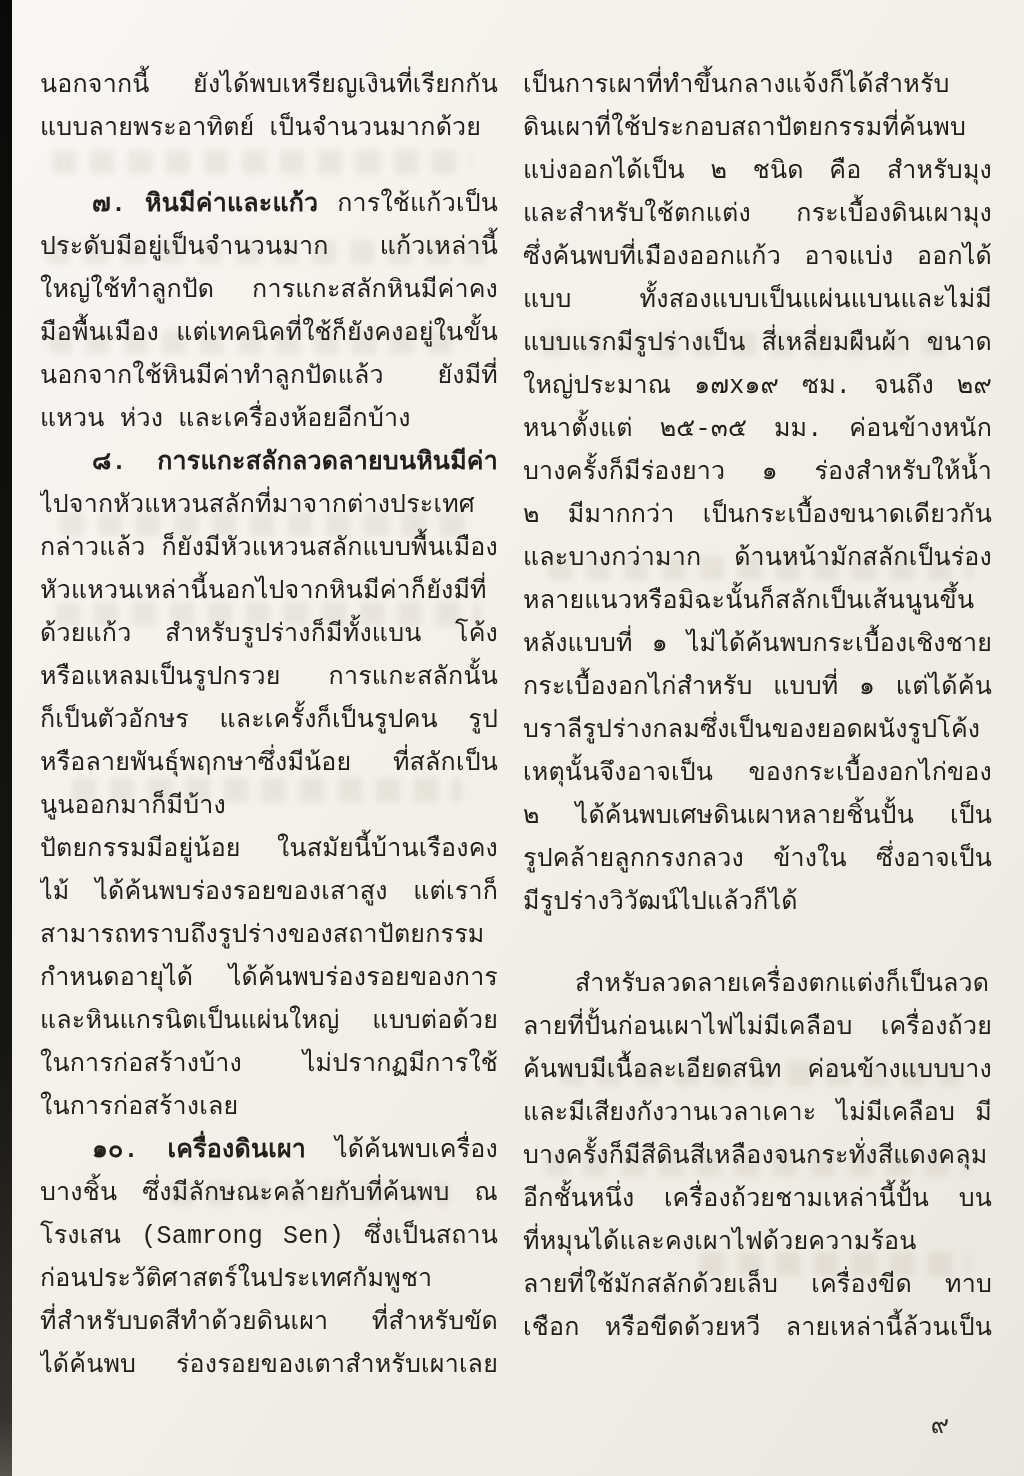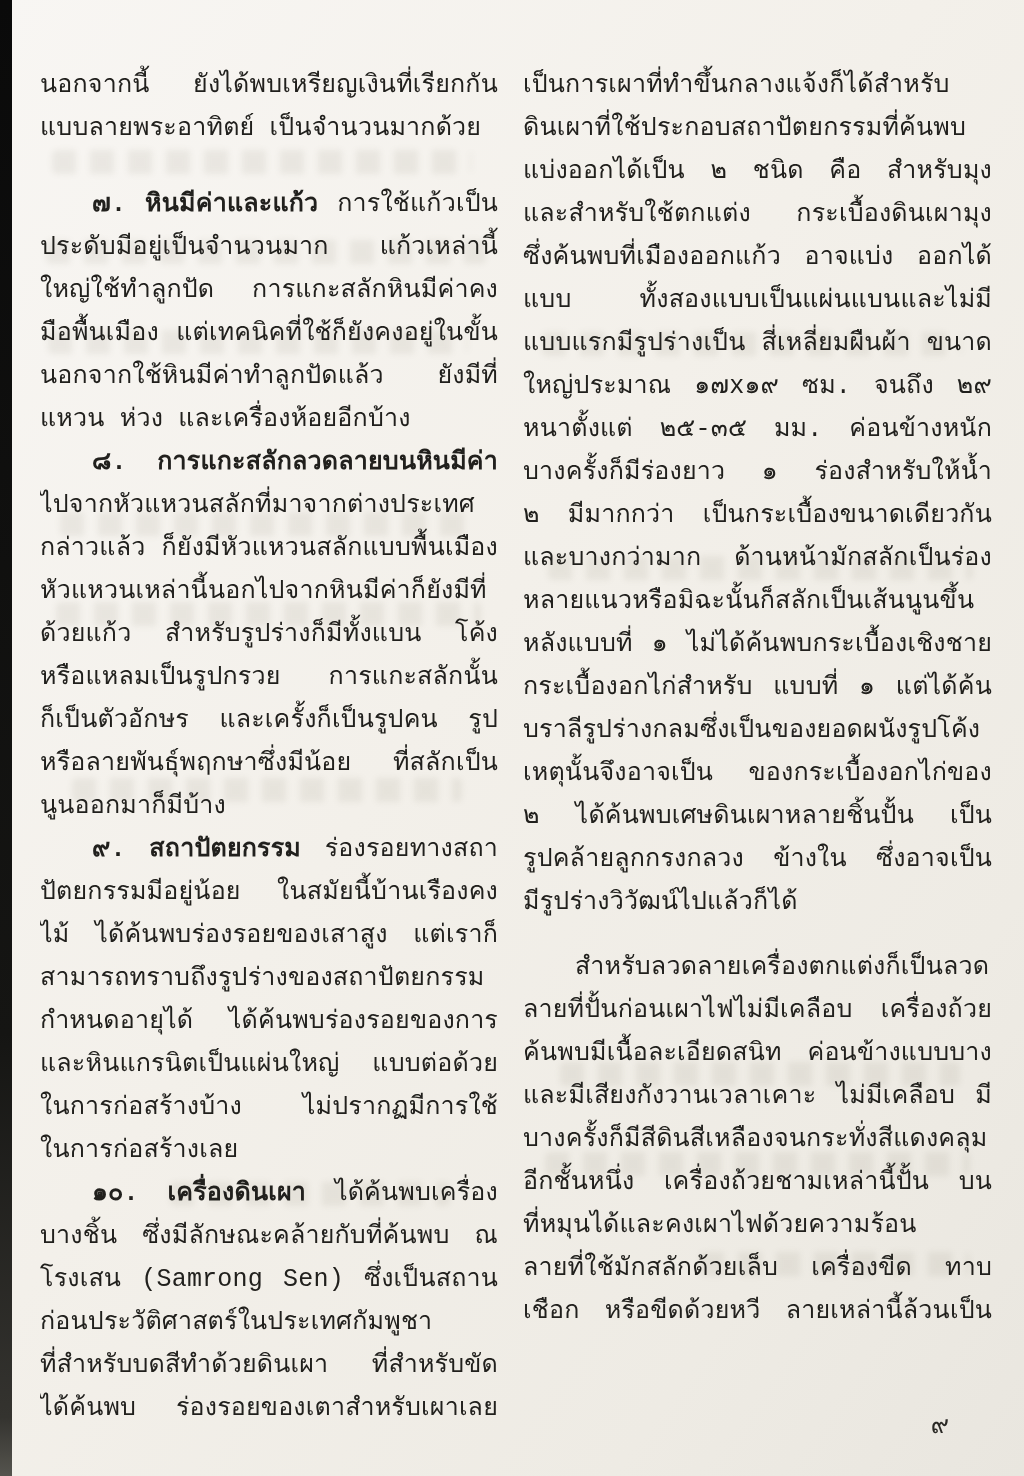--- a/index.html
+++ b/index.html
@@ -19,21 +19,21 @@
   .line{
     font-size:25px;line-height:43px;height:43px;overflow:hidden;
     text-align:justify;text-align-last:justify;
     letter-spacing:.2px;
   }
   .line.noend{text-align-last:left;}
   .line.indent{text-indent:52px;}
   .b{font-weight:700;}
   .block{margin:0;}
   .block.gap-l{margin-top:33px;}
-  .block.gap-r{margin-top:22px;}
+  .block.gap-r{margin-top:39px;}
   .page-num{
     position:absolute;left:905px;top:1404px;width:70px;
     font-size:25px;text-align:center;color:#2a2925;
   }
   
   .smudge{
     position:absolute;height:24px;border-radius:5px;
     opacity:.10;filter:blur(3px);
     background:repeating-linear-gradient(90deg,#7d7864 0 24px,rgba(0,0,0,0) 24px 38px);
   }
@@ -74,21 +74,20 @@
       <div class="line"><span>ไปจากหัวแหวนสลักที่มาจากต่างประเทศดัง</span></div>
       <div class="line"><span>กล่าวแล้ว ก็ยังมีหัวแหวนสลักแบบพื้นเมืองอีก</span></div>
       <div class="line"><span>หัวแหวนเหล่านี้นอกไปจากหินมีค่าก็ยังมีที่หล่อ</span></div>
       <div class="line"><span>ด้วยแก้ว สำหรับรูปร่างก็มีทั้งแบน โค้งออก</span></div>
       <div class="line"><span>หรือแหลมเป็นรูปกรวย การแกะสลักนั้นบางครั้ง</span></div>
       <div class="line"><span>ก็เป็นตัวอักษร และเครั้งก็เป็นรูปคน รูปสัตว์</span></div>
       <div class="line"><span>หรือลายพันธุ์พฤกษาซึ่งมีน้อย ที่สลักเป็นลาย</span></div>
       <div class="line noend"><span>นูนออกมาก็มีบ้าง</span></div>
     </div>
     <div class="block">
-      <div class="line indent"><span class="b">๙. สถาปัตยกรรม</span><span> ร่องรอยทางสถา</span></div>
       <div class="line"><span>ปัตยกรรมมีอยู่น้อย ในสมัยนี้บ้านเรืองคงปลูกด้วย</span></div>
       <div class="line"><span>ไม้ ได้ค้นพบร่องรอยของเสาสูง แต่เราก็ไม่</span></div>
       <div class="line"><span>สามารถทราบถึงรูปร่างของสถาปัตยกรรมหรือ</span></div>
       <div class="line"><span>กำหนดอายุได้ ได้ค้นพบร่องรอยของการใช้อิฐ</span></div>
       <div class="line"><span>และหินแกรนิตเป็นแผ่นใหญ่ แบบต่อด้วยเดือย</span></div>
       <div class="line"><span>ในการก่อสร้างบ้าง ไม่ปรากฏมีการใช้ลวดบัว</span></div>
       <div class="line noend"><span>ในการก่อสร้างเลย</span></div>
     </div>
     <div class="block">
       <div class="line indent"><span class="b">๑๐. เครื่องดินเผา</span><span> ได้ค้นพบเครื่องดินเผา</span></div>

